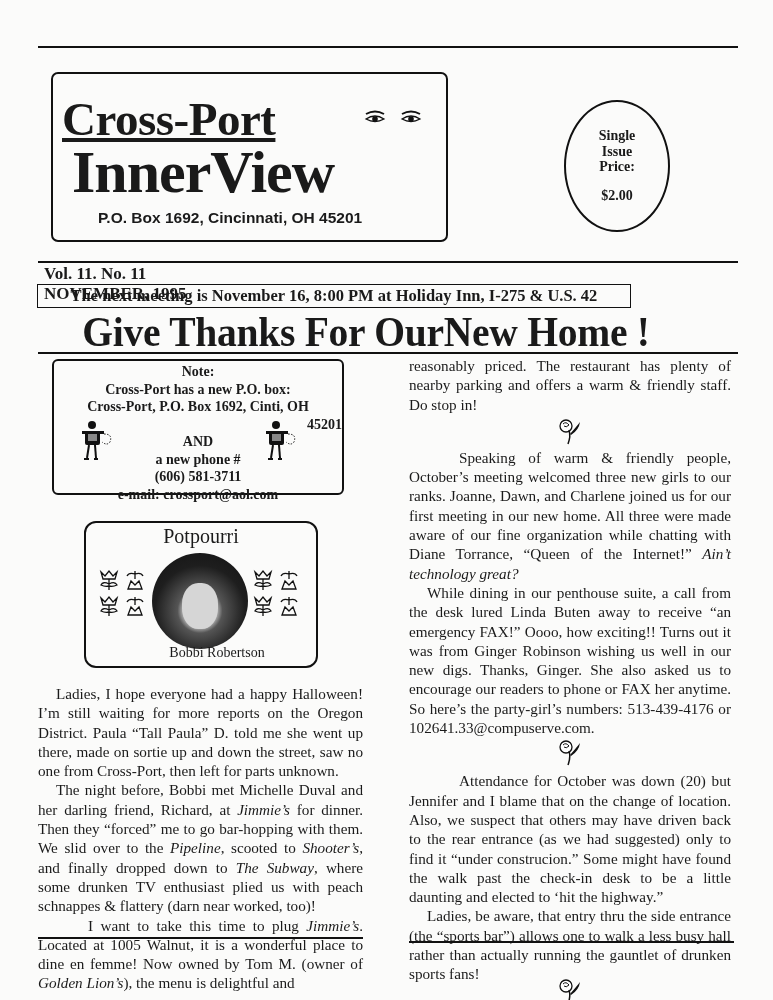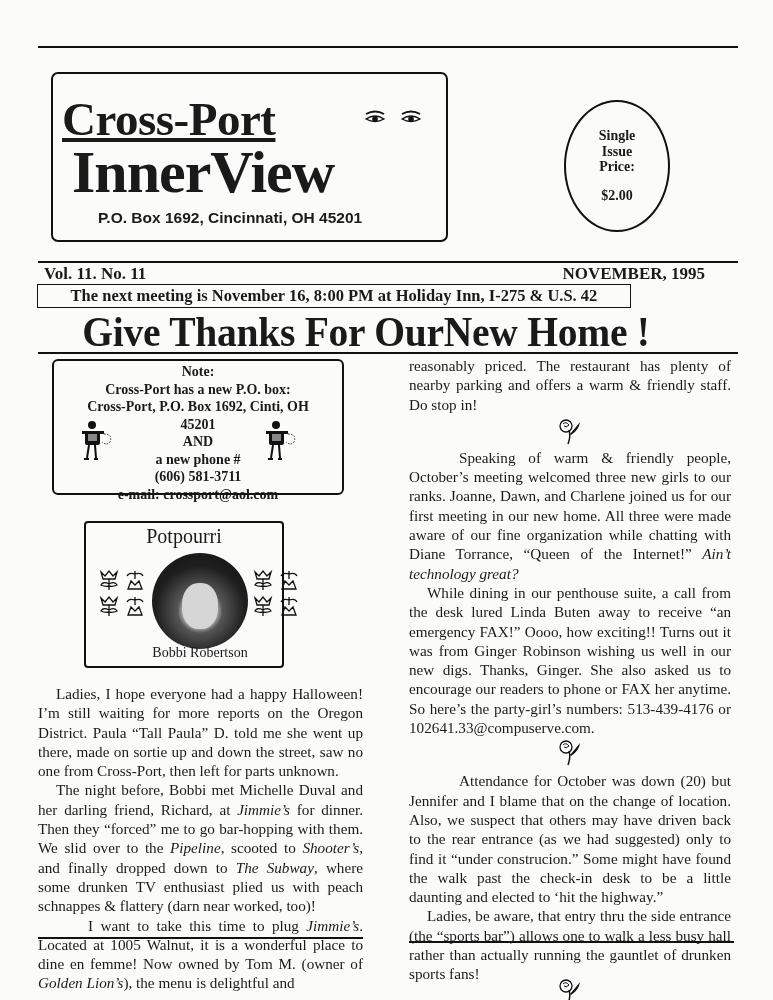--- a/index.html
+++ b/index.html
@@ -15,32 +15,32 @@
   .mast-title1 { left:62px; top:96px; font-size:47px; font-weight:bold; letter-spacing:-0.5px; line-height:1;text-decoration:underline; }
   .mast-title2 { left:72px; top:142px; font-size:60px; font-weight:bold; letter-spacing:-1px; line-height:1; }
   .mast-addr { left:98px; top:209px; font-family:"Liberation Sans","DejaVu Sans",sans-serif; font-weight:bold; font-size:15.5px; }
   .eyes { left:364px; top:110px; display:flex; gap:14px; }
   .eye { width:22px; height:14px; }
 
   .price-oval { left:564px; top:100px; width:106px; height:132px; border:2px solid #111; border-radius:50%; box-sizing:border-box;
     display:flex; flex-direction:column; align-items:center; justify-content:center; font-weight:bold; font-size:14px; line-height:1.1; text-align:center; }
   .price-oval .amt { margin-top:14px; }
 
-  .volline { left:44px; top:264px; width:693px; font-weight:bold; font-size:17px; display:flex; justify-content:space-between; }
+  .volline { left:44px; top:264px; width:693px; font-weight:bold; font-size:17px; display:flex; justify-content:space-between;flex-direction:column; }
   .meeting-box { left:37px; top:284px; width:594px; height:24px; border:1.5px solid #111; box-sizing:border-box; font-weight:bold; font-size:16.5px;
     text-align:center; line-height:21px; }
   .headline { left:44px; top:309px; width:700px; text-align:center; font-weight:bold; font-size:43px; line-height:1.05; letter-spacing:-0.3px;
     font-family:"Liberation Serif",serif; transform:scaleX(0.92); transform-origin:left top; white-space:nowrap; }
 
   .note-box { left:52px; top:359px; width:292px; height:136px; border:2px solid #111; border-radius:6px; box-sizing:border-box;
     text-align:center; font-weight:bold; font-size:14px; line-height:17.5px; padding-top:2px; }
   .note-box .line { display:block; }
   .phone-girl { width:34px; height:42px; }
 
-  .potpourri-box { left:84px; top:521px; width:200px; height:147px; border:2px solid #111; border-radius:4px; box-sizing:border-box; }
+  .potpourri-box { left:84px; top:521px; width:234px; height:147px; border:2px solid #111; border-radius:12px; box-sizing:border-box; }
   .pot-title { left:0; top:2px; width:100%; text-align:center; font-size:20px; }
   .portrait { left:66px; top:30px; width:96px; height:96px; border-radius:50%; background:radial-gradient(circle at 50% 60%, #b8b8b8 0 22%, #555 30%, #1e1e1e 60%, #111 100%); }
   .portrait .face { position:absolute; left:30px; top:30px; width:36px; height:46px; border-radius:45%; background:#d6d6d6; }
   .pot-name { left:16px; top:122px; width:100%; text-align:center; font-size:14px; }
   .tulips { display:grid; grid-template-columns:22px 22px; gap:4px 4px; }
 
   .col { font-size:15.2px; line-height:19.3px; text-align:justify; }
   .col p { margin:0; text-indent:18px; }
   .col p.noind { text-indent:0; }
   .col p.bigind { text-indent:50px; }
@@ -84,21 +84,21 @@
 </div>
 <div class="abs meeting-box">The next meeting is November 16, 8:00 PM at Holiday Inn, I-275 &amp; U.S. 42</div>
 
 <div class="abs headline">Give Thanks For OurNew Home !</div>
 <div class="rule" style="left:38px; top:352px; width:700px; height:2px;"></div>
 
 <div class="abs note-box">
   <span class="line">Note:</span>
   <span class="line">Cross-Port has a new P.O. box:</span>
   <span class="line">Cross-Port, P.O. Box 1692, Cinti, OH</span>
-  <span class="line" style="text-align:center; ">45201</span>
+  <span class="line" style="text-align:right; ">45201</span>
   <span class="line">AND</span>
   <span class="line">a new phone #</span>
   <span class="line">(606) 581-3711</span>
   <span class="line">e-mail: crossport@aol.com</span>
 </div>
 <svg class="abs phone-girl" style="left:80px; top:420px;" viewBox="0 0 34 42">
   <circle cx="12" cy="5" r="4" fill="#111"></circle>
   <rect x="5" y="11" width="15" height="14" rx="2" fill="#111"></rect>
   <rect x="8" y="14" width="9" height="7" fill="#fff" opacity="0.5"></rect>
   <rect x="2" y="11" width="22" height="3" fill="#111"></rect>

